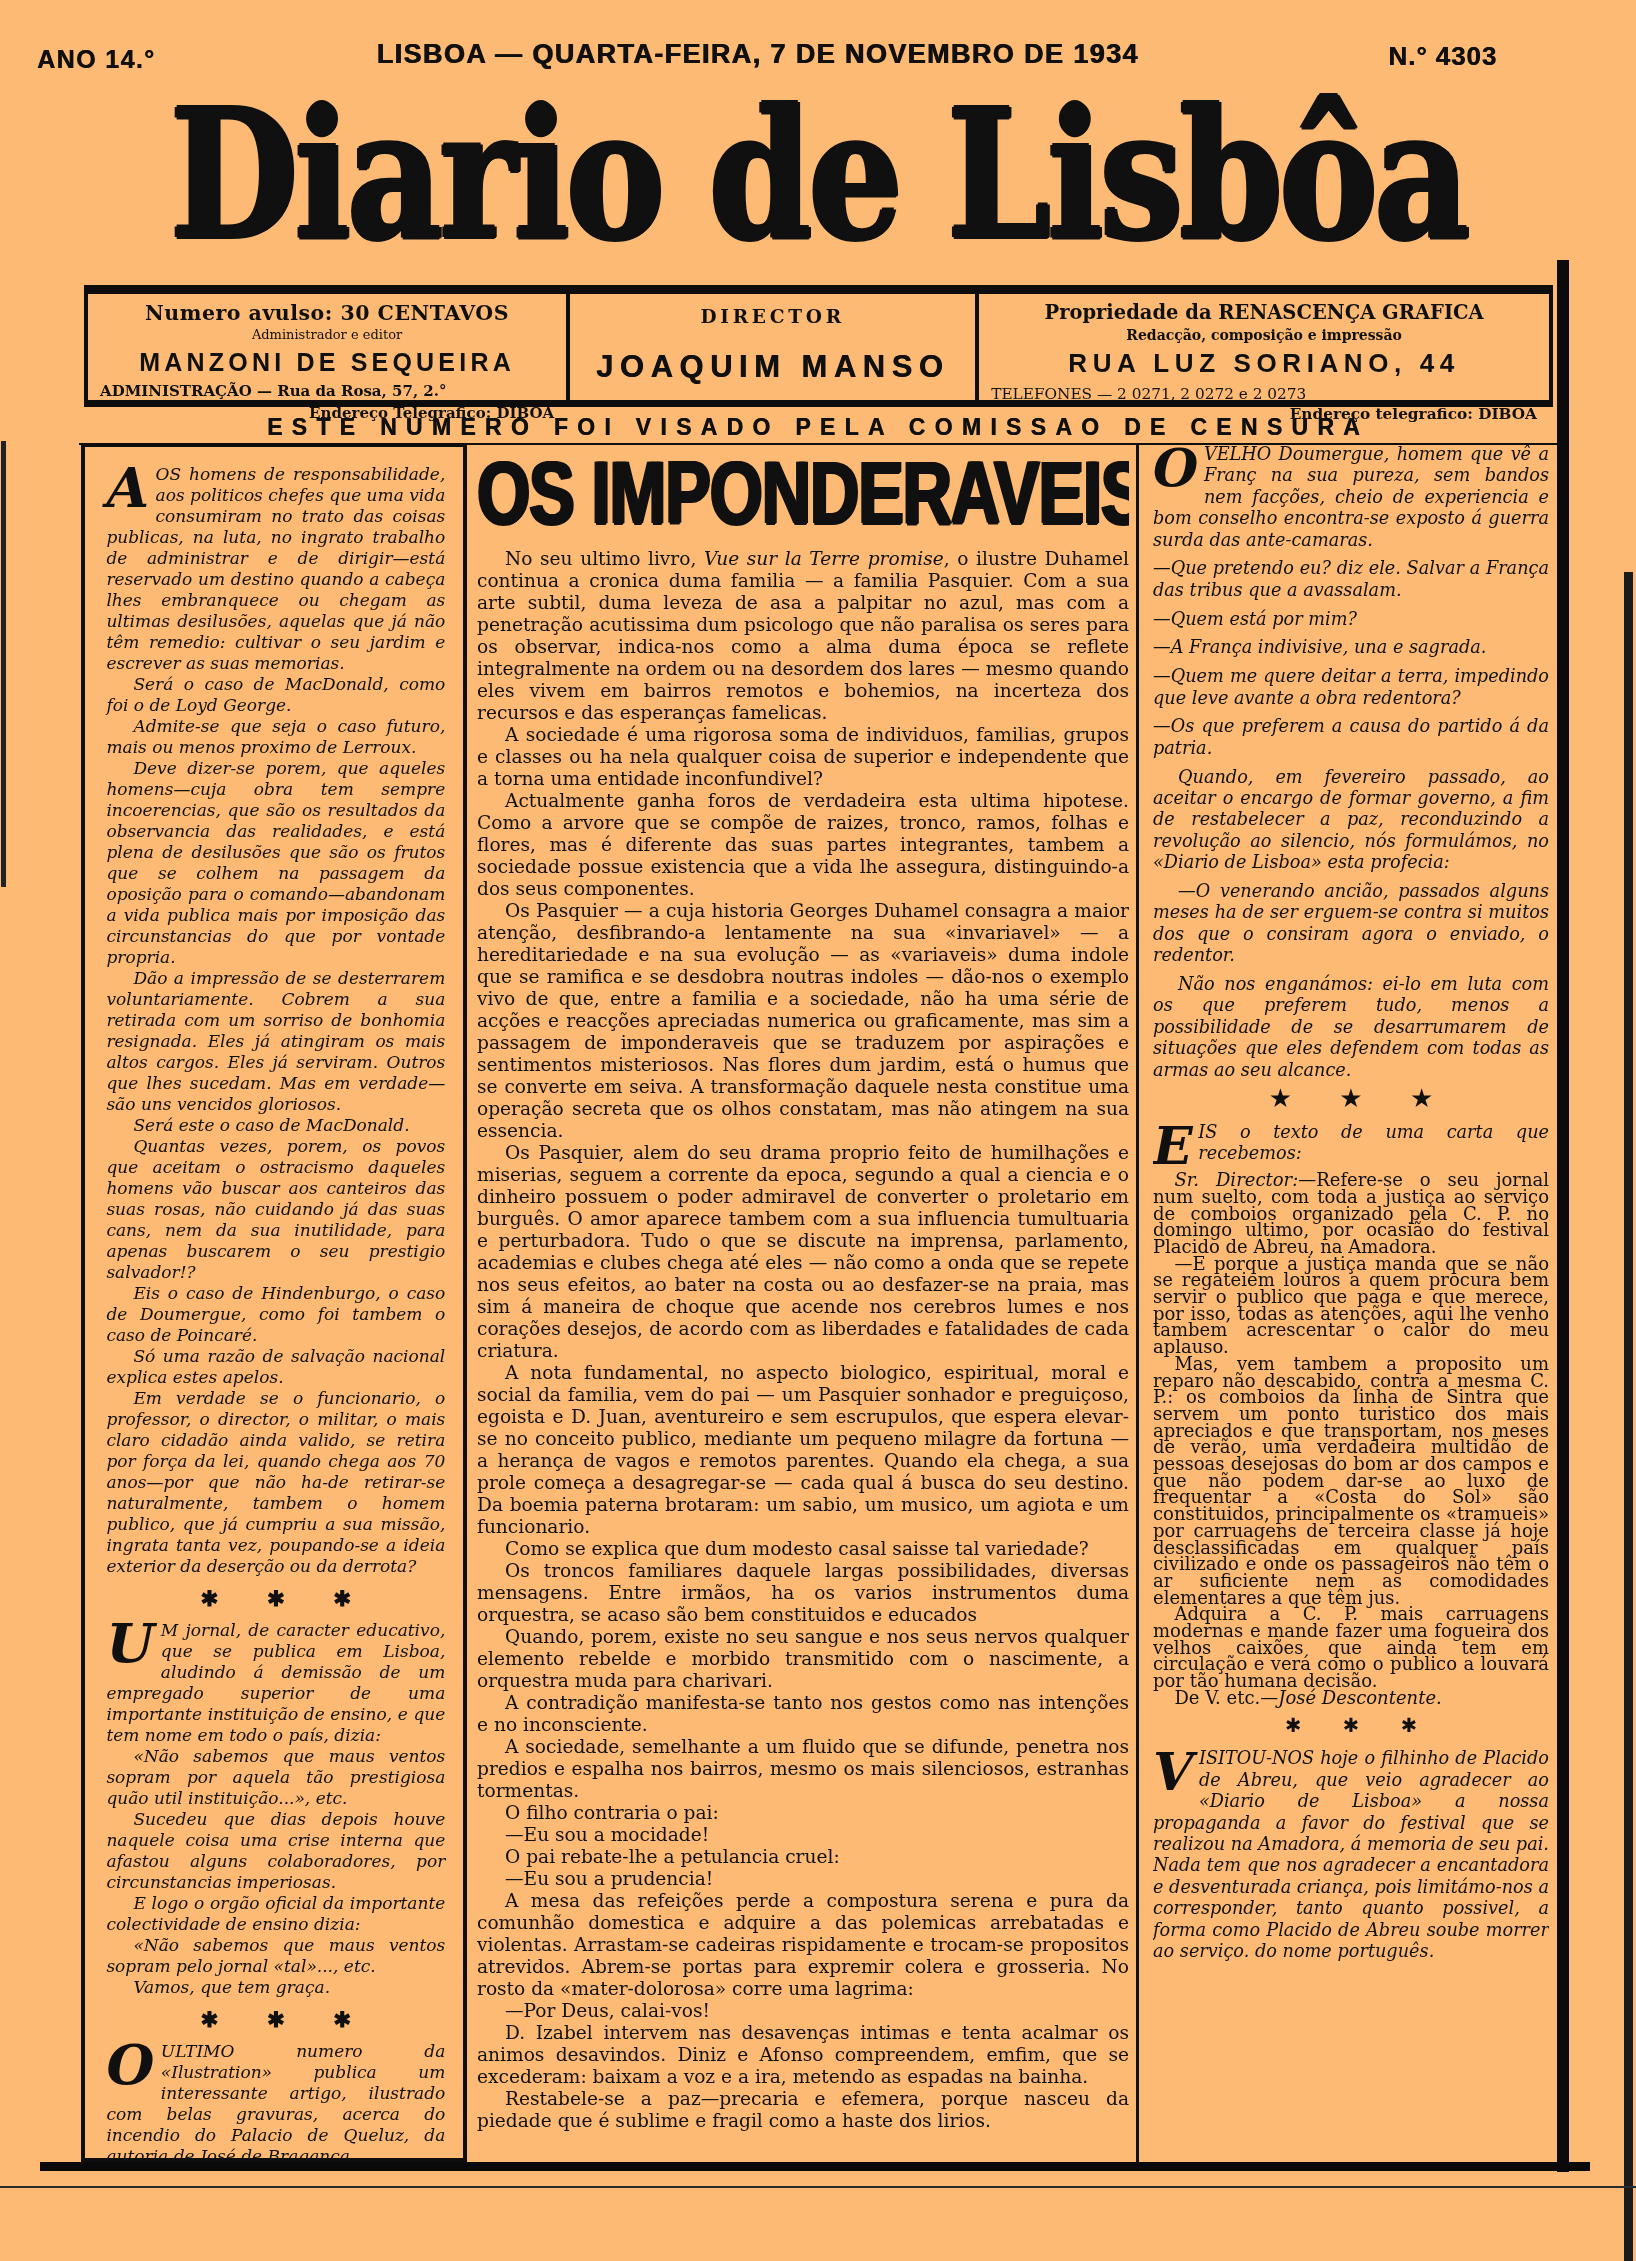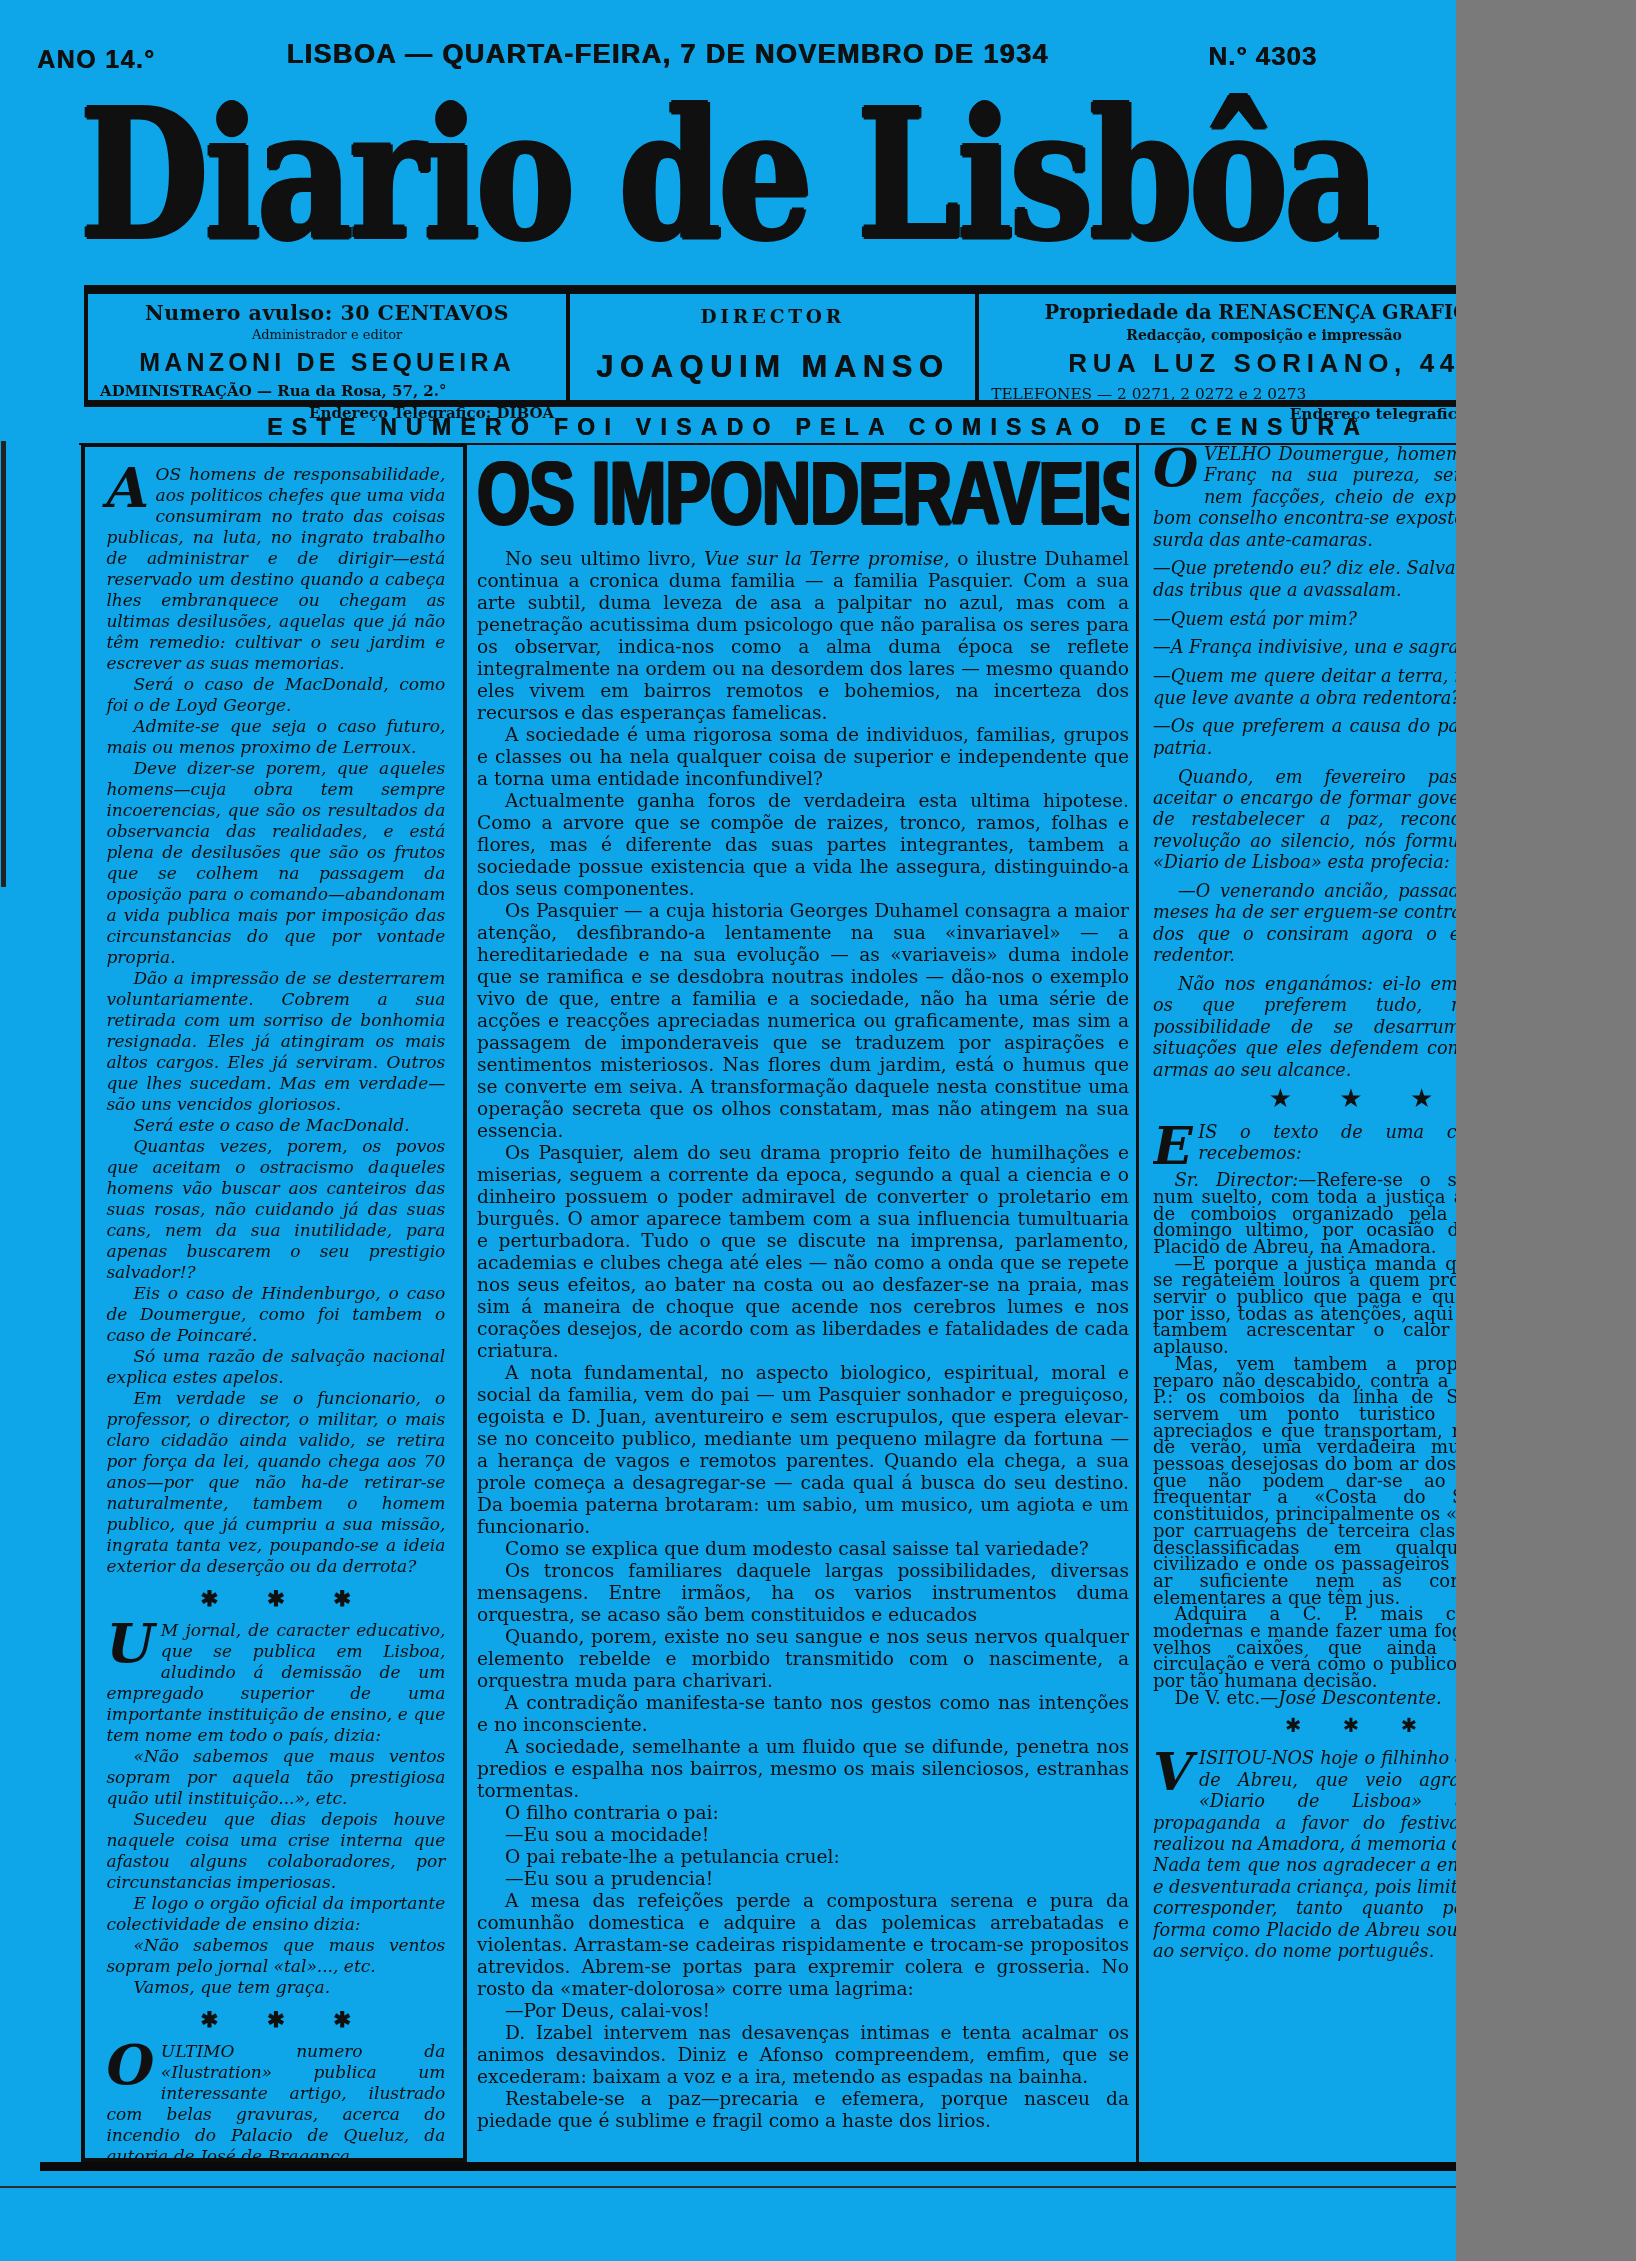--- a/index.html
+++ b/index.html
@@ -1,16 +1,16 @@
 <!DOCTYPE html>
 <html style="font-size:7.4px"><head>
 <meta charset="utf-8">
 <style>
   html,body{margin:0;padding:0;background:#7a7a7a;}
-  .page{position:relative;width:1456px;height:2261px;background:#0ea5e9;color:#101010;
+  .page{position:relative;width:1636px;height:2261px;background:#fdba74;color:#101010;
         font-family:"DejaVu Serif",serif;overflow:hidden;}
 
   
   .topbar{position:absolute;left:0;top:37px;width:100%;height:42px;
           font-family:"Liberation Sans",sans-serif;font-weight:bold;}
   .topbar .ano{position:absolute;left:37px;top:8.4px;font-size:25px;letter-spacing:1.4px;
                text-shadow:0.5px 0 currentColor;}
   .topbar .date{position:absolute;left:0;right:121px;top:1.9px;text-align:center;font-size:27px;
                 letter-spacing:1.4px;text-shadow:0.9px 0 currentColor;}
   .topbar .num{position:absolute;right:139px;top:3.7px;font-size:26px;letter-spacing:0.9px;

